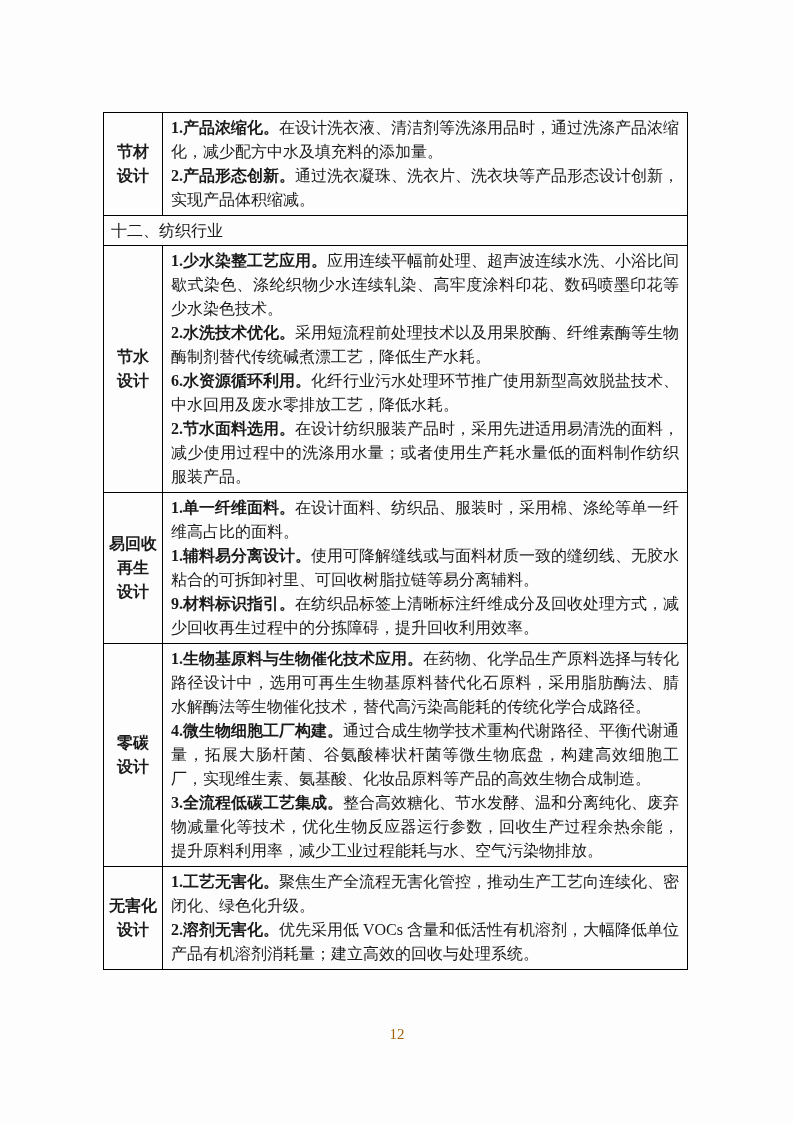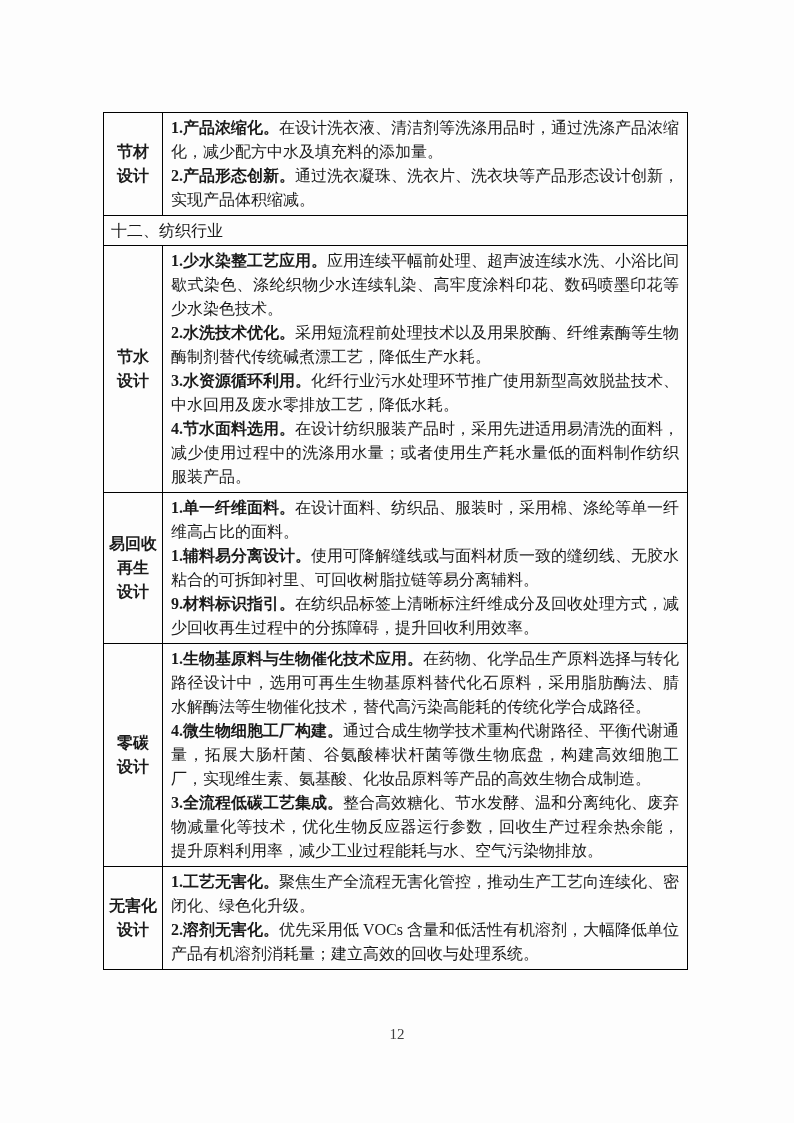--- a/index.html
+++ b/index.html
@@ -54,21 +54,21 @@
     font-weight: normal;
     margin-top: 26px;
   }
   .page-number {
     position: absolute;
     left: 0;
     right: 0;
     top: 1026px;
     text-align: center;
     font-size: 15px;
-    color: #404040;
+    color: #a16207;
   }
 </style>
 </head>
 <body>
 
 <div class="page">
 
   <table class="doc-table">
     <tbody>
 
@@ -84,22 +84,22 @@
       <tr class="section-header">
         <td colspan="2">十二、纺织行业</td>
       </tr>
 
       <tr>
         <td class="label-cell">节水
 设计</td>
         <td class="content-cell">
           <p><b>1.少水染整工艺应用。</b><span>应用连续平幅前处理、超声波连续水洗、小浴比间歇式染色、涤纶织物少水连续轧染、高牢度涂料印花、数码喷墨印花等少水染色技术。</span></p>
           <p><b>2.水洗技术优化。</b><span>采用短流程前处理技术以及用果胶酶、纤维素酶等生物酶制剂替代传统碱煮漂工艺，降低生产水耗。</span></p>
-          <p><b>3.水资源循环利用。</b><span>化纤行业污水处理环节推广使用新型高效脱盐技术、中水回用及废水零排放工艺，降低水耗。</span></p>
-          <p><b>4.节水面料选用。</b><span>在设计纺织服装产品时，采用先进适用易清洗的面料，减少使用过程中的洗涤用水量；或者使用生产耗水量低的面料制作纺织服装产品。</span></p>
+          <p><b>6.水资源循环利用。</b><span>化纤行业污水处理环节推广使用新型高效脱盐技术、中水回用及废水零排放工艺，降低水耗。</span></p>
+          <p><b>2.节水面料选用。</b><span>在设计纺织服装产品时，采用先进适用易清洗的面料，减少使用过程中的洗涤用水量；或者使用生产耗水量低的面料制作纺织服装产品。</span></p>
         </td>
       </tr>
 
       <tr>
         <td class="label-cell">易回收
 再生
 设计</td>
         <td class="content-cell">
           <p><b>1.单一纤维面料。</b><span>在设计面料、纺织品、服装时，采用棉、涤纶等单一纤维高占比的面料。</span></p>
           <p><b>1.辅料易分离设计。</b><span>使用可降解缝线或与面料材质一致的缝纫线、无胶水粘合的可拆卸衬里、可回收树脂拉链等易分离辅料。</span></p>

